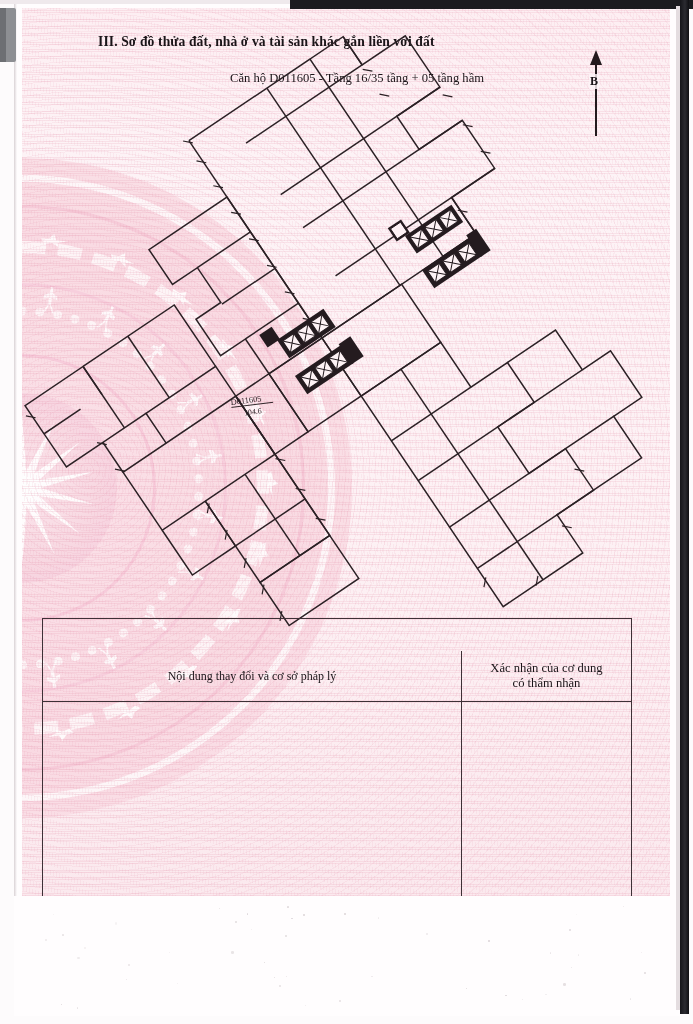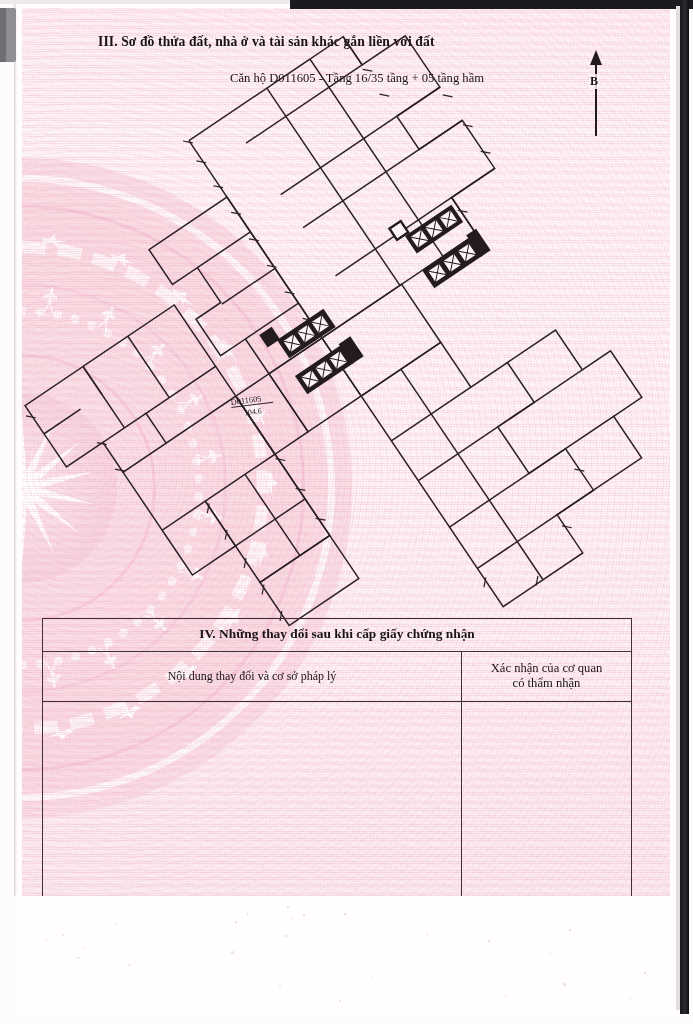--- a/index.html
+++ b/index.html
@@ -318,30 +318,27 @@
 
         <g transform="translate(208,388) rotate(-7)">
           <text x="0" y="9" font-family="Liberation Serif, serif" font-size="8.4" fill="#241b1f">D011605</text>
           <line x1="0" y1="11.5" x2="42" y2="11.5" stroke="#241b1f" stroke-width=".9"></line>
           <text x="12" y="21" font-family="Liberation Serif, serif" font-size="7.8" fill="#241b1f">104.6</text>
         </g>
       </svg>
     </div>
 
     <div class="tbl">
-      <div class="r-head">
-        <span>IV. Những thay đổi sau khi cấp giấy chứng nhận</span>
-      </div>
       <div class="r-cols">
         <div class="c-left">
           <span>Nội dung thay đổi và cơ sở pháp lý</span>
         </div>
         <div class="c-right">
           <span>
-            <span>Xác nhận của cơ quan</span><br>
+            <span>Xác nhận của cơ dung</span><br>
             <span>có thẩm nhận</span>
           </span>
         </div>
       </div>
       <div class="vdiv"></div>
       <div class="body-l"></div>
       <div class="body-r"></div>
     </div>
   </div>
 

